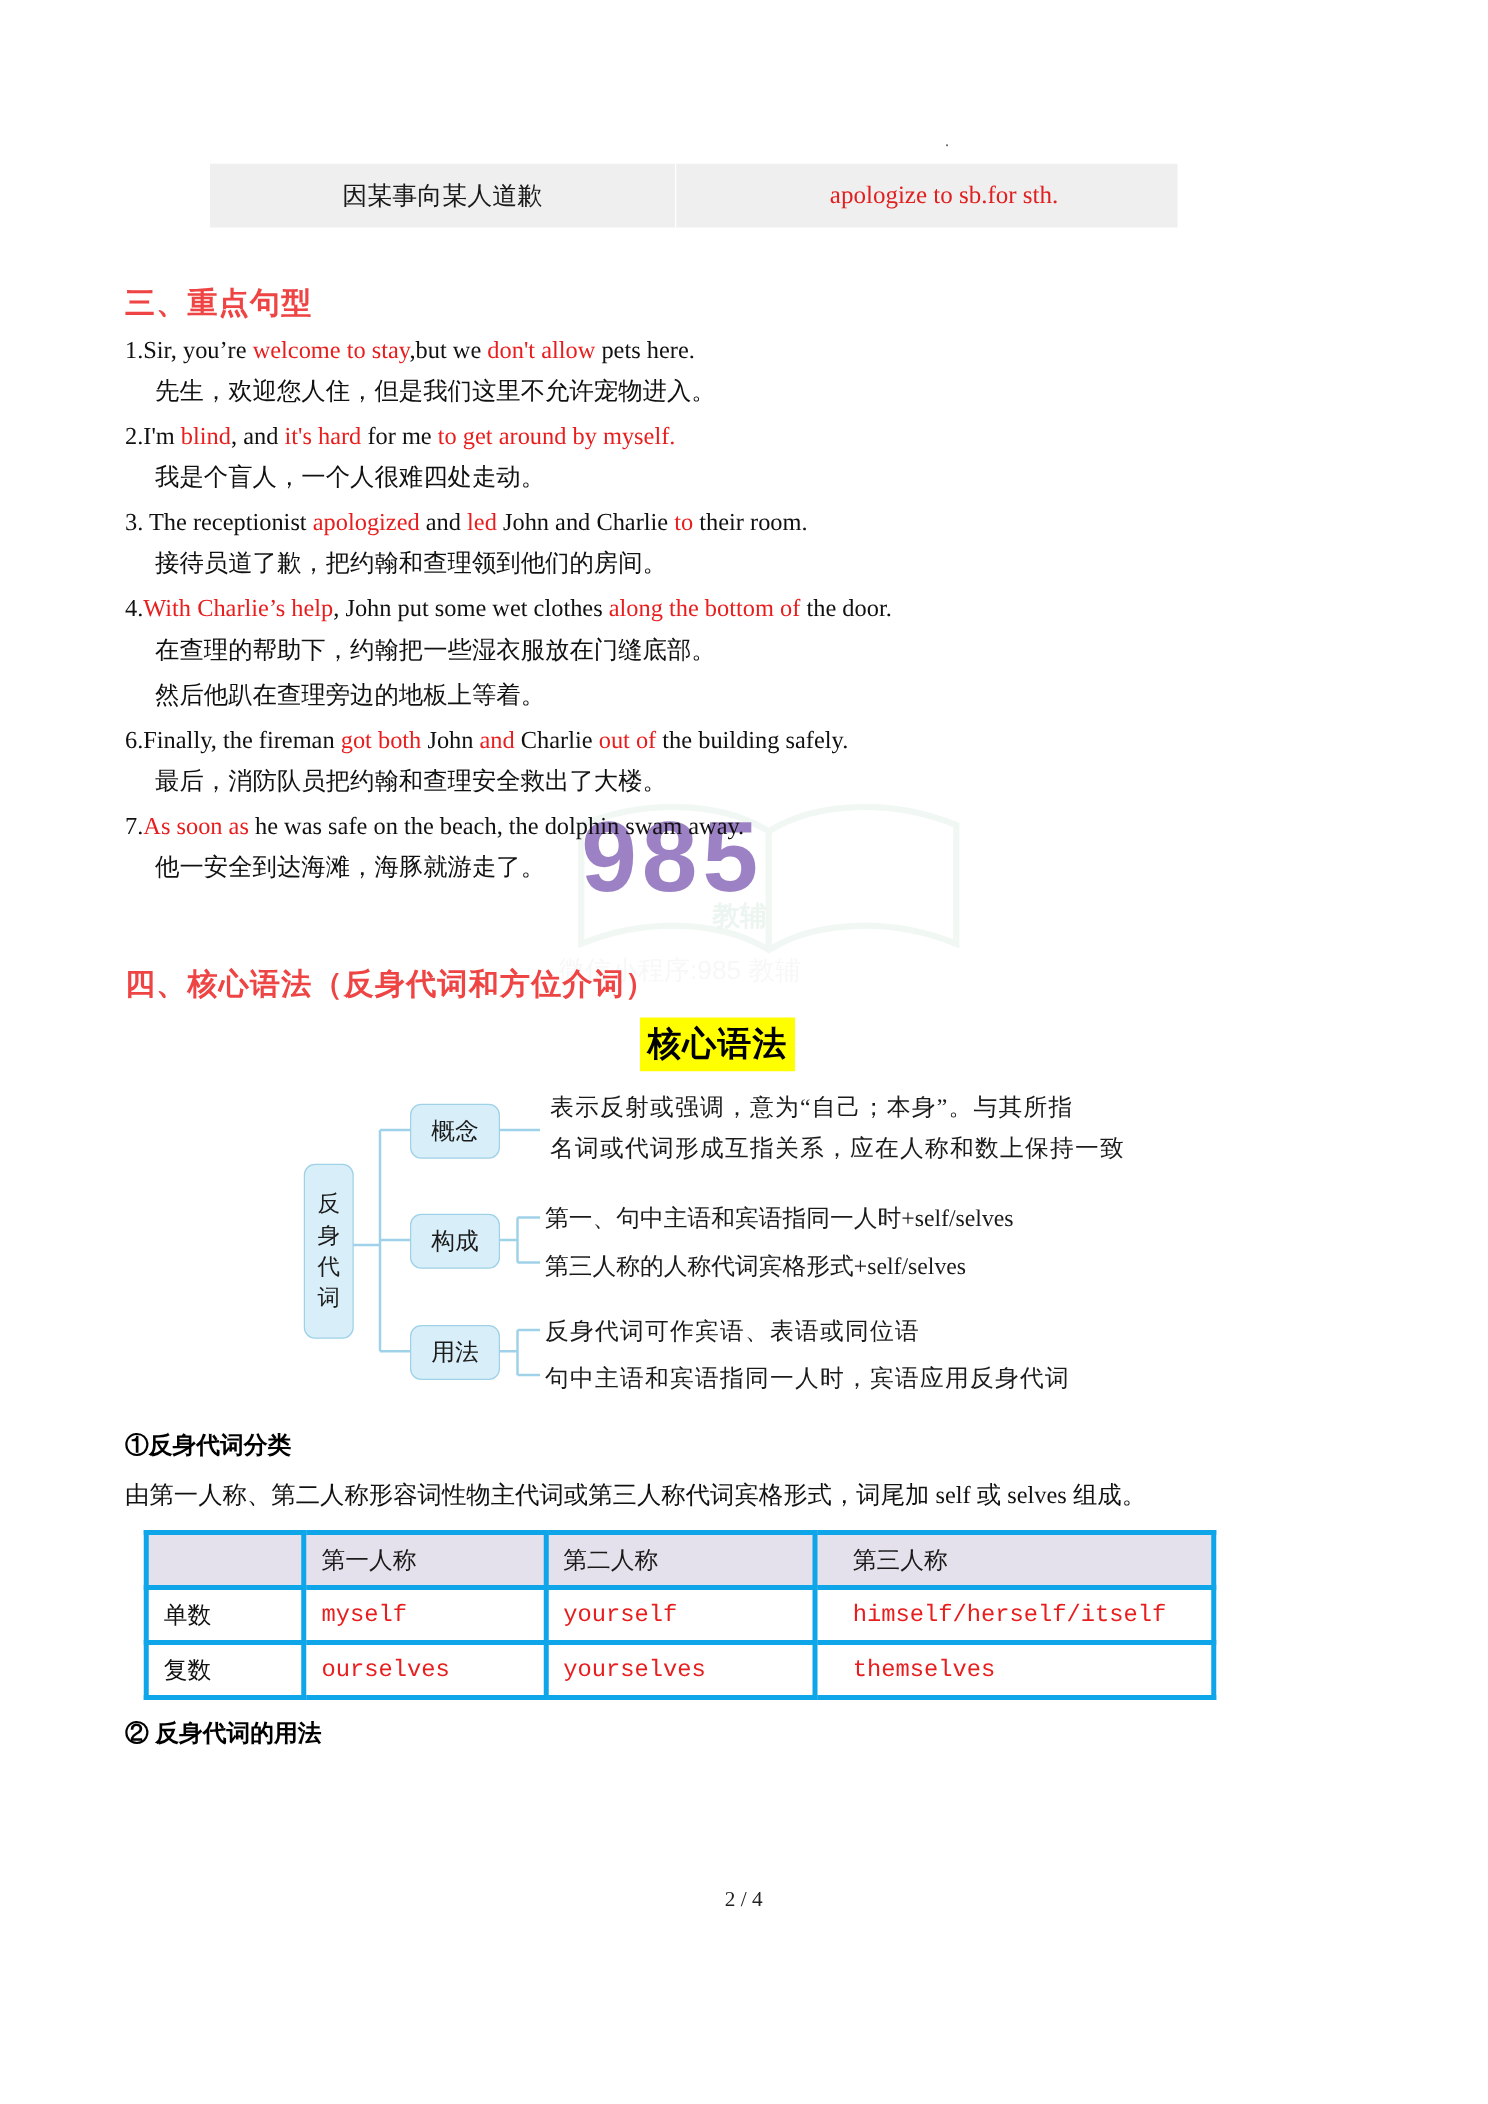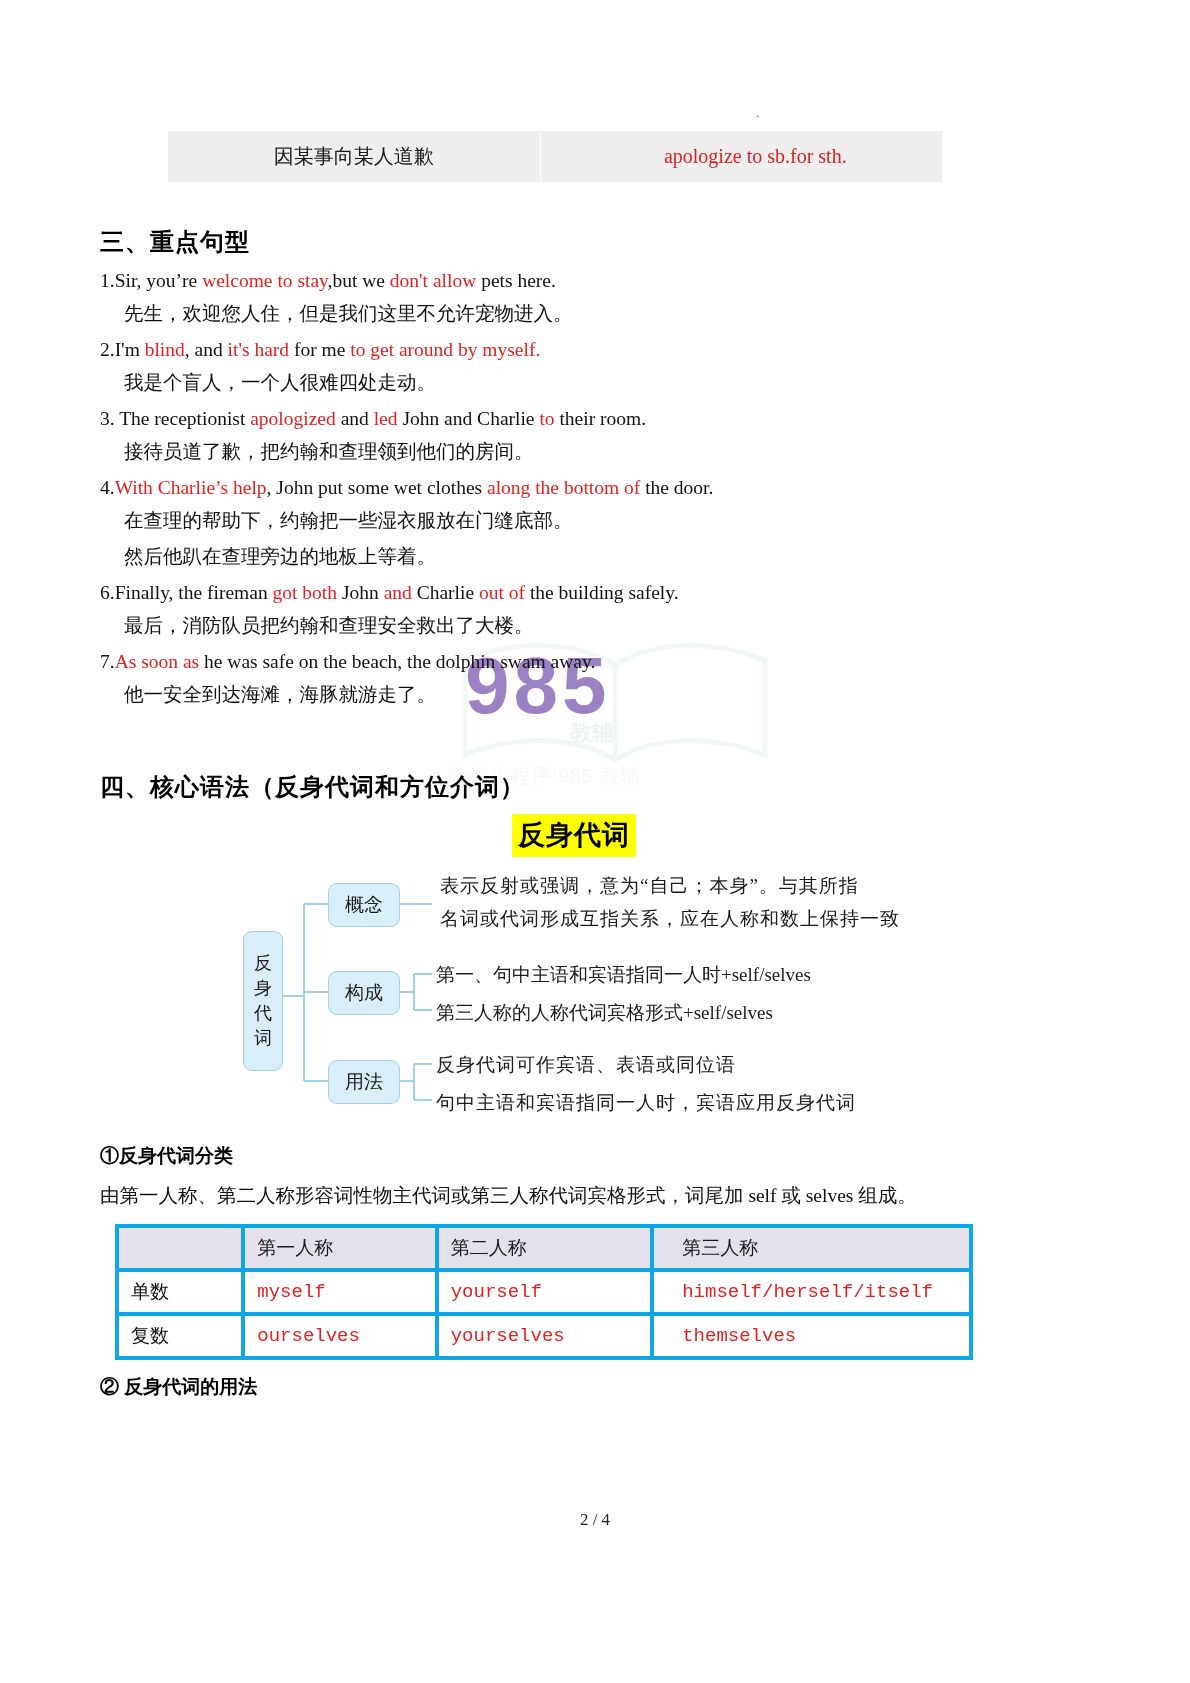--- a/index.html
+++ b/index.html
@@ -60,21 +60,21 @@
   }
   .phrase-cn { width:386px; border-right:1px solid #ffffff; color:#1a1a1a; }
   .phrase-en { width:388px; color:#e02020;padding-left:28px; }
 
   
   .h-section {
     position:absolute;
     font-family:"Liberation Sans", sans-serif;
     font-weight:bold;
     font-size:24px;
-    color:#000000;
+    color:#ef4444;
     letter-spacing:1px;
     z-index:2;
   }
   .h-sub {
     position:absolute;
     font-family:"Liberation Sans", sans-serif;
     font-weight:bold;
     font-size:19px;
     color:#000;
     z-index:2;
@@ -229,21 +229,21 @@
         <div class="sent-cn">最后，消防队员把约翰和查理安全救出了大楼。</div>
       </div>
       <div class="sent-item">
         <div class="sent-en"><span>7.</span><span class="r">As soon as</span><span> he was safe on the beach, the dolphin swam away.</span></div>
         <div class="sent-cn">他一安全到达海滩，海豚就游走了。</div>
       </div>
     </div>
 
   <div class="h-section" style="left:100px; top:771px;">四、核心语法（反身代词和方位介词）</div>
 
-  <div class="hl-title">反身代词</div>
+  <div class="hl-title">核心语法</div>
 
   <div class="mindmap">
     <svg class="mm-svg" viewBox="0 0 700 250">
       <g fill="none" stroke="#9fd2e8" stroke-width="2">
 
         <path d="M45 120 L68 120"></path>
         <path d="M68 28 L68 205"></path>
 
         <path d="M68 28 L92 28"></path>
         <path d="M68 116 L92 116"></path>

